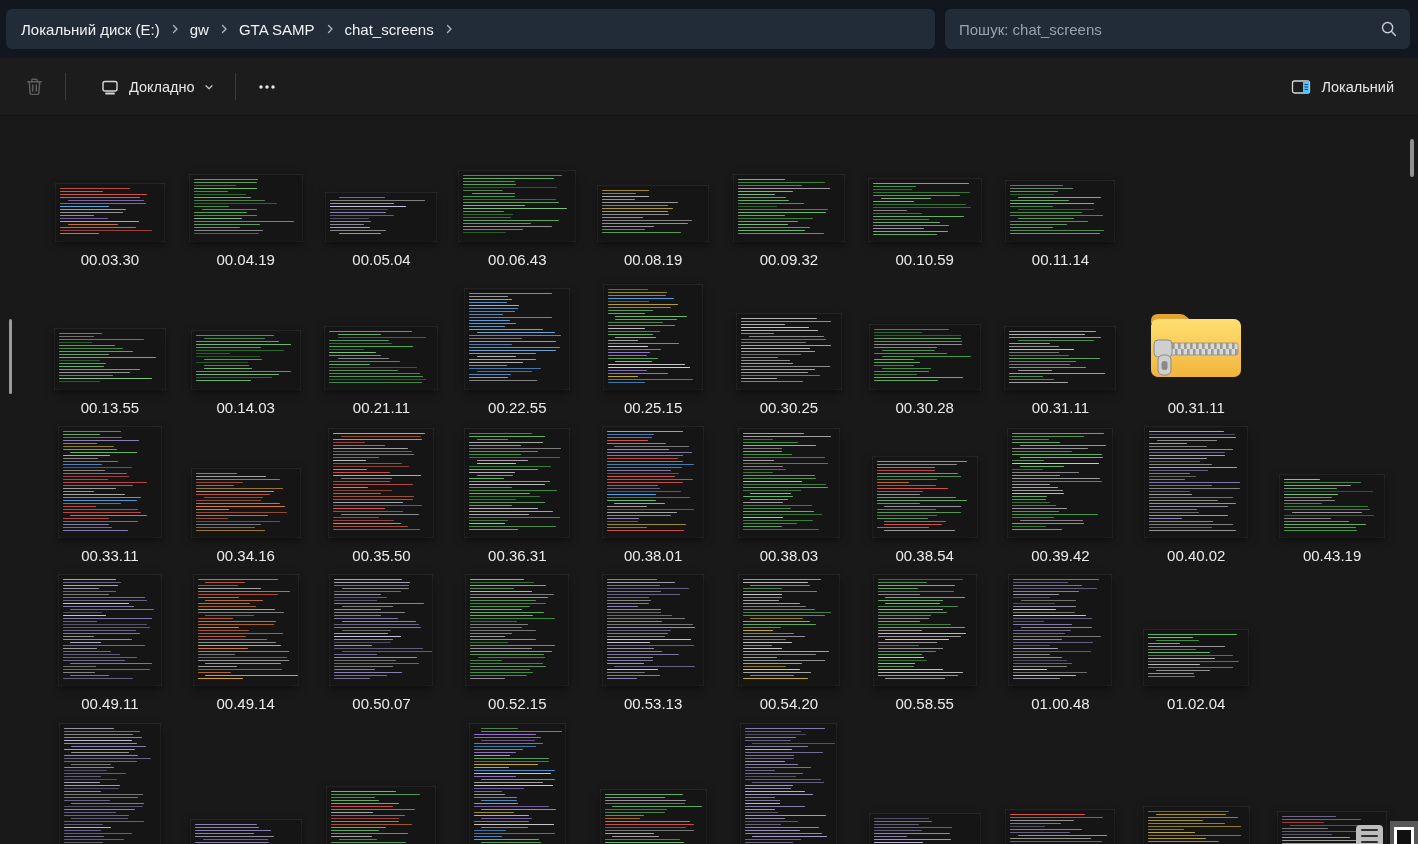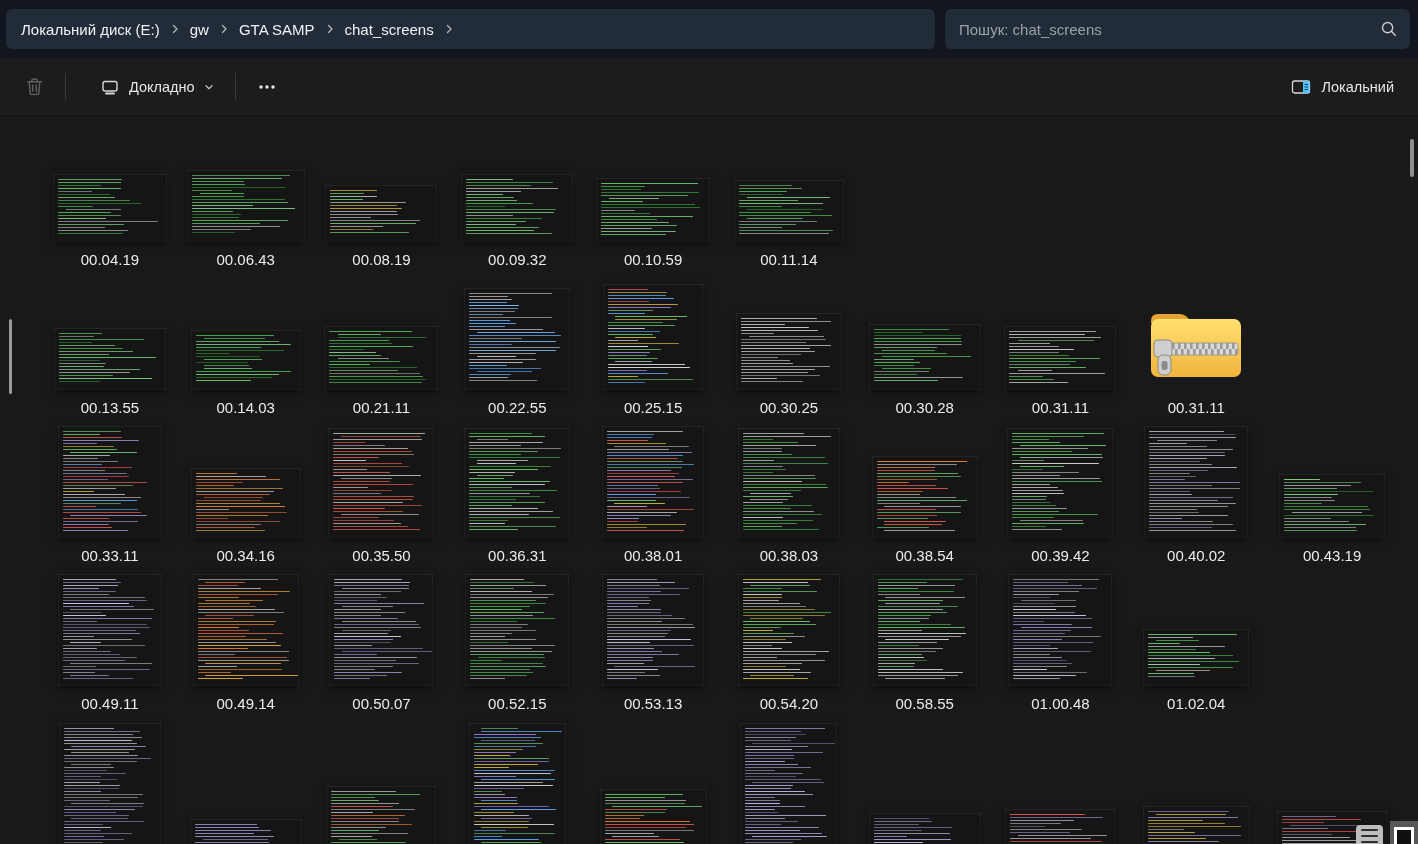--- a/index.html
+++ b/index.html
@@ -170,20 +170,43 @@
     </span>
     <span>Локальний</span>
   </button>
 </div>
 
 <div class="content">
   <div class="grid">
       <div class="frow">
         <div class="cell">
           <div class="thumb-zone">
+            <div class="thumb" style="width: 108px; height: 57px;">
+              <div class="tline" style="width: 70%; background: rgb(217, 83, 79); opacity: 0.88;"></div>
+              <div class="tline" style="width: 43%; background: rgb(149, 117, 205); opacity: 0.87;"></div>
+              <div class="tline" style="width: 87%; background: rgb(217, 83, 79); opacity: 0.96;"></div>
+              <div class="tline" style="width: 80%; background: rgb(224, 128, 48); opacity: 0.83;"></div>
+              <div class="tline" style="width: 76%; background: rgb(149, 117, 205); margin-left: 8%; opacity: 0.81;"></div>
+              <div class="tline" style="width: 86%; background: rgb(100, 181, 246); opacity: 0.66;"></div>
+              <div class="tline" style="width: 49%; background: rgb(100, 181, 246); opacity: 0.92;"></div>
+              <div class="tline" style="width: 66%; background: rgb(100, 181, 246); opacity: 0.94;"></div>
+              <div class="tline" style="width: 63%; background: rgb(176, 176, 176); opacity: 0.81;"></div>
+              <div class="tline" style="width: 34%; background: rgb(100, 181, 246); opacity: 0.86;"></div>
+              <div class="tline" style="width: 48%; background: rgb(149, 117, 205); opacity: 0.76;"></div>
+              <div class="tline" style="width: 79%; background: rgb(224, 224, 224); opacity: 0.72;"></div>
+              <div class="tline" style="width: 50%; background: rgb(224, 128, 48); margin-left: 8%; opacity: 0.88;"></div>
+              <div class="tline" style="width: 76%; background: rgb(176, 176, 176); opacity: 0.68;"></div>
+              <div class="tline" style="width: 92%; background: rgb(217, 83, 79); opacity: 0.7;"></div>
+              <div class="tline" style="width: 39%; background: rgb(100, 181, 246); opacity: 0.82;"></div>
+            </div>
+          </div>
+          <div class="file-label">00.03.30</div>
+        </div>
+        <div class="cell">
+          <div class="thumb-zone">
             <div class="thumb" style="width: 112px; height: 66px;">
               <div class="tline" style="width: 62%; background: rgb(102, 187, 106); opacity: 0.83;"></div>
               <div class="tline" style="width: 61%; background: rgb(102, 187, 106); opacity: 0.85;"></div>
               <div class="tline" style="width: 41%; background: rgb(46, 125, 50); opacity: 0.96;"></div>
               <div class="tline" style="width: 61%; background: rgb(102, 187, 106); opacity: 0.99;"></div>
               <div class="tline" style="width: 33%; background: rgb(158, 158, 158); opacity: 0.66;"></div>
               <div class="tline" style="width: 50%; background: rgb(46, 125, 50); opacity: 0.82;"></div>
               <div class="tline" style="width: 55%; background: rgb(102, 187, 106); opacity: 0.93;"></div>
               <div class="tline" style="width: 69%; background: rgb(102, 187, 106); opacity: 0.66;"></div>
               <div class="tline" style="width: 80%; background: rgb(46, 125, 50); opacity: 0.78;"></div>
@@ -193,20 +216,40 @@
               <div class="tline" style="width: 61%; background: rgb(102, 187, 106); opacity: 0.73;"></div>
               <div class="tline" style="width: 46%; background: rgb(130, 199, 133); opacity: 0.92;"></div>
               <div class="tline" style="width: 96%; background: rgb(158, 158, 158); opacity: 0.76;"></div>
               <div class="tline" style="width: 64%; background: rgb(130, 199, 133); opacity: 0.73;"></div>
               <div class="tline" style="width: 45%; background: rgb(158, 158, 158); opacity: 0.79;"></div>
               <div class="tline" style="width: 67%; background: rgb(158, 158, 158); opacity: 0.85;"></div>
               <div class="tline" style="width: 63%; background: rgb(46, 125, 50); opacity: 0.98;"></div>
             </div>
           </div>
           <div class="file-label">00.04.19</div>
+        </div>
+        <div class="cell">
+          <div class="thumb-zone">
+            <div class="thumb" style="width: 110px; height: 48px;">
+              <div class="tline" style="width: 45%; background: rgb(141, 141, 141); margin-left: 8%; opacity: 0.8;"></div>
+              <div class="tline" style="width: 93%; background: rgb(168, 168, 168); opacity: 0.73;"></div>
+              <div class="tline" style="width: 62%; background: rgb(168, 168, 168); opacity: 0.91;"></div>
+              <div class="tline" style="width: 74%; background: rgb(201, 196, 221); opacity: 0.98;"></div>
+              <div class="tline" style="width: 56%; background: rgb(109, 103, 136); opacity: 0.69;"></div>
+              <div class="tline" style="width: 54%; background: rgb(144, 131, 184); opacity: 0.97;"></div>
+              <div class="tline" style="width: 62%; background: rgb(109, 103, 136); opacity: 0.91;"></div>
+              <div class="tline" style="width: 38%; background: rgb(109, 103, 136); opacity: 0.74;"></div>
+              <div class="tline" style="width: 40%; background: rgb(144, 131, 184); opacity: 0.98;"></div>
+              <div class="tline" style="width: 33%; background: rgb(201, 196, 221); opacity: 0.67;"></div>
+              <div class="tline" style="width: 39%; background: rgb(168, 168, 168); opacity: 0.98;"></div>
+              <div class="tline" style="width: 54%; background: rgb(168, 168, 168); opacity: 0.78;"></div>
+              <div class="tline" style="width: 42%; background: rgb(168, 168, 168); margin-left: 8%; opacity: 0.91;"></div>
+            </div>
+          </div>
+          <div class="file-label">00.05.04</div>
         </div>
         <div class="cell">
           <div class="thumb-zone">
             <div class="thumb" style="width: 116px; height: 70px;">
               <div class="tline" style="width: 91%; background: rgb(102, 187, 106); opacity: 0.72;"></div>
               <div class="tline" style="width: 84%; background: rgb(102, 187, 106); opacity: 0.95;"></div>
               <div class="tline" style="width: 48%; background: rgb(102, 187, 106); opacity: 0.74;"></div>
               <div class="tline" style="width: 49%; background: rgb(76, 175, 80); opacity: 0.96;"></div>
               <div class="tline" style="width: 87%; background: rgb(46, 125, 50); opacity: 0.72;"></div>
               <div class="tline" style="width: 37%; background: rgb(102, 187, 106); opacity: 0.68;"></div>

